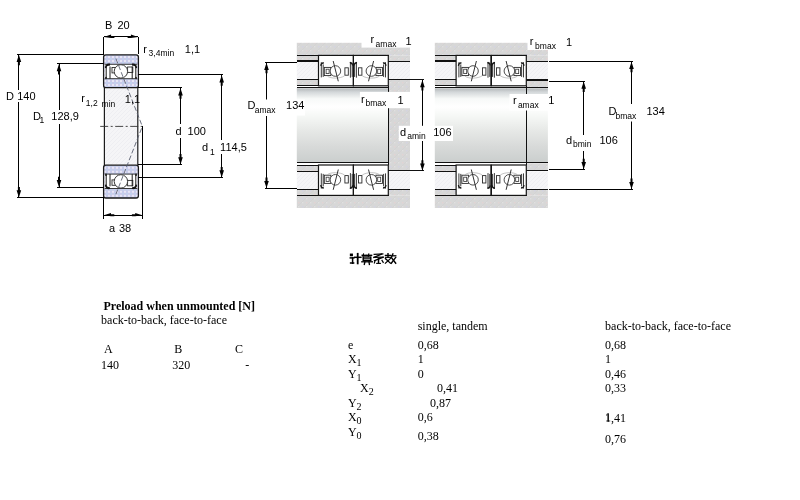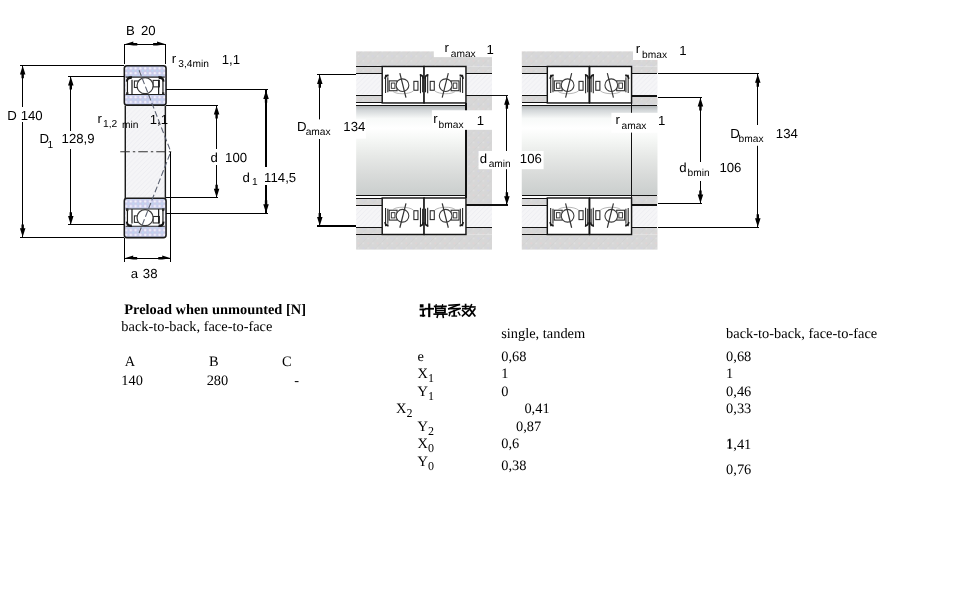--- a/index.html
+++ b/index.html
@@ -1,17 +1,17 @@
 <!DOCTYPE html>
 <html><head>
 <meta charset="utf-8">
 <style>
   html,body{margin:0;padding:0;background:#ffffff;}
   #page{position:relative;width:800px;height:500px;background:#fff;overflow:hidden;}
-  .t{position:absolute;font-family:"Liberation Serif",serif;font-size:12px;line-height:1;color:#000;white-space:pre;}
+  .t{position:absolute;font-family:"Liberation Serif",serif;font-size:12px;line-height:1;color:#000;white-space:pre;margin-top:48px;}
   .b{font-weight:bold;}
   svg text{font-family:"Liberation Sans",sans-serif;fill:#000;}
 </style>
 </head>
 <body>
 <div id="page">
 <svg width="800" height="500" viewBox="0 0 800 500" xmlns="http://www.w3.org/2000/svg">
 <defs>
   <pattern id="lav" width="4" height="4" patternUnits="userSpaceOnUse">
     <rect width="4" height="4" fill="#cbcaea"></rect>
@@ -355,30 +355,30 @@
 </g>
 </svg>
 
 
 <div class="t b" style="left:103.5px;top:251.9px;">Preload when unmounted [N]</div>
 <div class="t" style="left:101.1px;top:266.2px;">back-to-back, face-to-face</div>
 <div class="t" style="left:103.9px;top:294.6px;">A</div>
 <div class="t" style="left:174.2px;top:294.6px;">B</div>
 <div class="t" style="left:235.1px;top:294.6px;">C</div>
 <div class="t" style="left:101.1px;top:310.9px;">140</div>
-<div class="t" style="left:172.2px;top:310.9px;">280</div>
+<div class="t" style="left:172.2px;top:310.9px;">320</div>
 <div class="t" style="left:245.3px;top:310.9px;">-</div>
 
 <div class="t" style="left:417.7px;top:272.2px;">single, tandem</div>
 <div class="t" style="left:605.1px;top:272.2px;">back-to-back, face-to-face</div>
 
 <div class="t" style="left:347.9px;top:290.6px;">e</div>
 <div class="t" style="left:347.9px;top:305.1px;">X<sub style="font-size:10px;">1</sub></div>
 <div class="t" style="left:347.9px;top:319.6px;">Y<sub style="font-size:10px;">1</sub></div>
-<div class="t" style="left:330px;top:334.1px;">X<sub style="font-size:10px;">2</sub></div>
+<div class="t" style="left:360px;top:334.1px;">X<sub style="font-size:10px;">2</sub></div>
 <div class="t" style="left:347.9px;top:348.6px;">Y<sub style="font-size:10px;">2</sub></div>
 <div class="t" style="left:347.9px;top:363.1px;">X<sub style="font-size:10px;">0</sub></div>
 <div class="t" style="left:347.9px;top:377.6px;">Y<sub style="font-size:10px;">0</sub></div>
 
 <div class="t" style="left:417.7px;top:290.6px;">0,68</div>
 <div class="t" style="left:417.7px;top:305.1px;">1</div>
 <div class="t" style="left:417.7px;top:319.6px;">0</div>
 <div class="t" style="left:437px;top:334.1px;">0,41</div>
 <div class="t" style="left:430px;top:348.6px;">0,87</div>
 <div class="t" style="left:417.7px;top:363.1px;">0,6</div>

